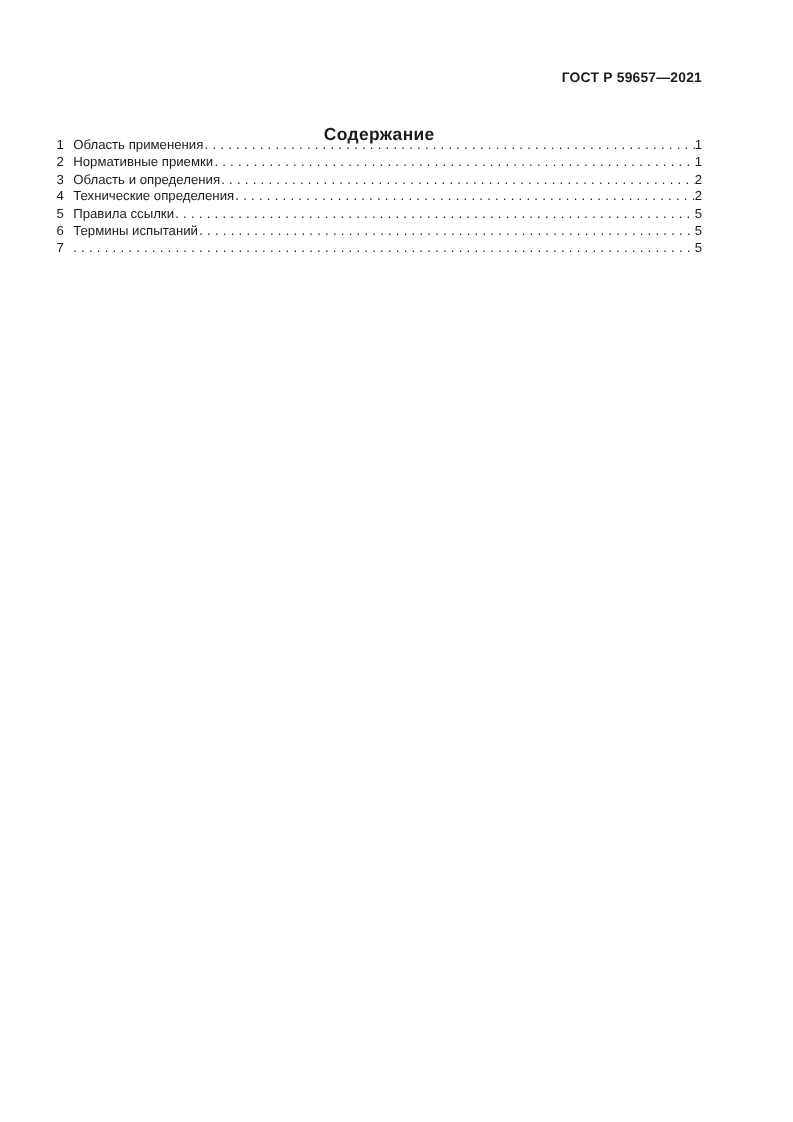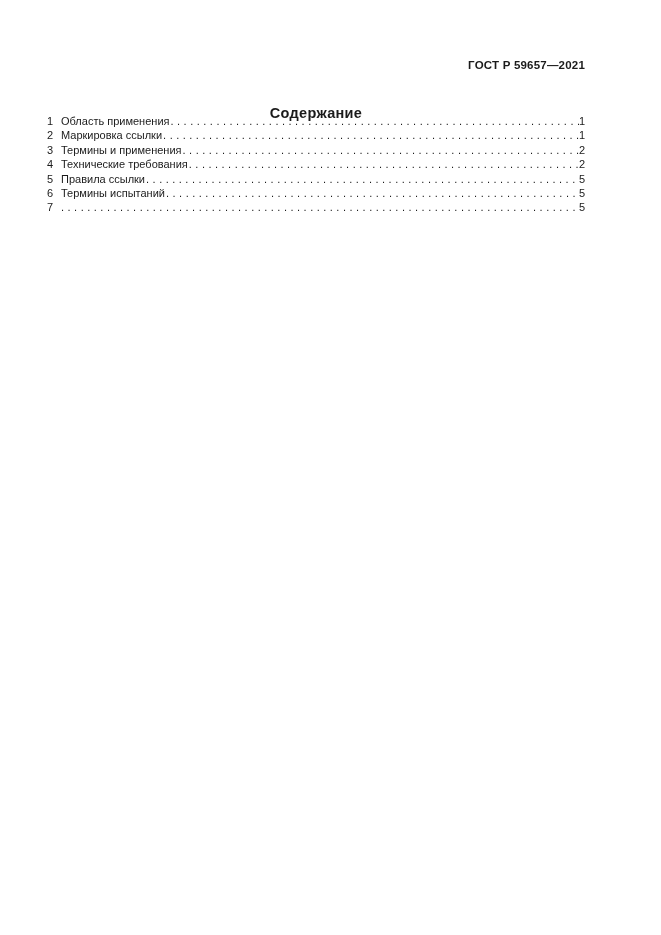--- a/index.html
+++ b/index.html
@@ -102,35 +102,35 @@
 
     <div class="toc-row">
       <span class="toc-num">1</span>
       <span class="toc-label">Область применения</span>
       <span class="toc-dots"></span>
       <span class="toc-page">1</span>
     </div>
 
     <div class="toc-row">
       <span class="toc-num">2</span>
-      <span class="toc-label">Маркировка ссылки</span>
+      <span class="toc-label">Нормативные приемки</span>
       <span class="toc-dots"></span>
       <span class="toc-page">1</span>
     </div>
 
     <div class="toc-row">
       <span class="toc-num">3</span>
-      <span class="toc-label">Термины и применения</span>
+      <span class="toc-label">Область и определения</span>
       <span class="toc-dots"></span>
       <span class="toc-page">2</span>
     </div>
 
     <div class="toc-row">
       <span class="toc-num">4</span>
-      <span class="toc-label">Технические требования</span>
+      <span class="toc-label">Технические определения</span>
       <span class="toc-dots"></span>
       <span class="toc-page">2</span>
     </div>
 
     <div class="toc-row">
       <span class="toc-num">5</span>
       <span class="toc-label">Правила ссылки</span>
       <span class="toc-dots"></span>
       <span class="toc-page">5</span>
     </div>

